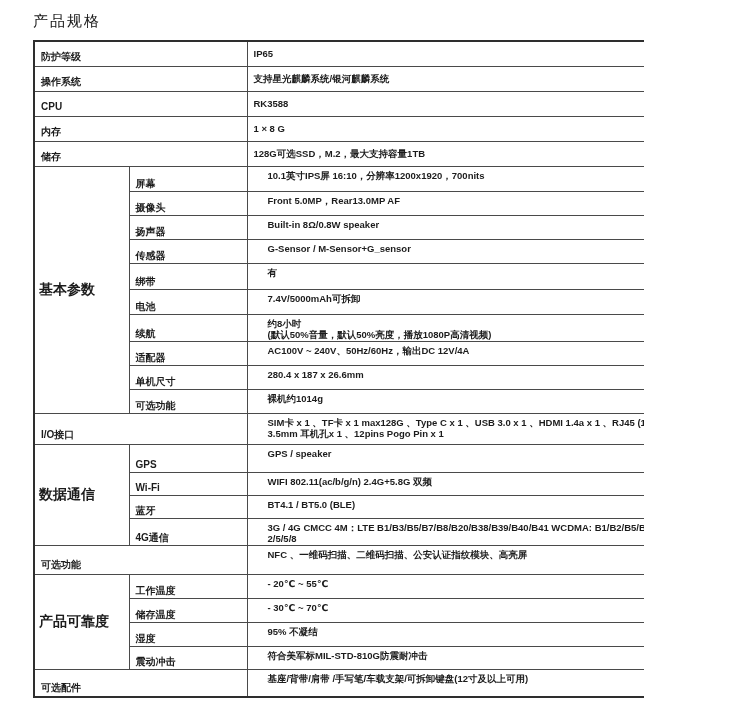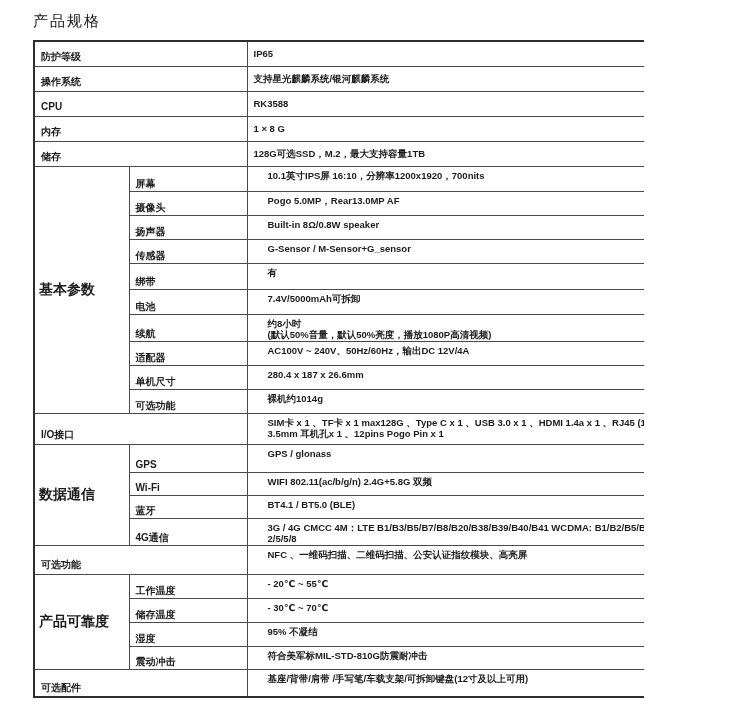--- a/index.html
+++ b/index.html
@@ -65,21 +65,21 @@
       <td class="valmid">128G可选SSD，M.2，最大支持容量1TB</td>
     </tr>
 
     <tr class="h25">
       <td class="grp" rowspan="10">基本参数</td>
       <td class="sub">屏幕</td>
       <td class="val">10.1英寸IPS屏 16:10，分辨率1200x1920，700nits</td>
     </tr>
     <tr class="h24">
       <td class="sub">摄像头</td>
-      <td class="val">Pogo 5.0MP，Rear13.0MP AF</td>
+      <td class="val">Front 5.0MP，Rear13.0MP AF</td>
     </tr>
     <tr class="h24">
       <td class="sub">扬声器</td>
       <td class="val">Built-in 8Ω/0.8W speaker</td>
     </tr>
     <tr class="h24">
       <td class="sub">传感器</td>
       <td class="val">G-Sensor / M-Sensor+G_sensor</td>
     </tr>
     <tr class="h26">
@@ -114,21 +114,21 @@
       <td class="lbl" colspan="2">I/O接口</td>
       <td class="val">
         <div class="ln">SIM卡 x 1 、TF卡 x 1 max128G 、Type C x 1 、USB 3.0 x 1 、HDMI 1.4a x 1 、RJ45 (10/100M) x 1 、RS-232 x 1</div>
         <div class="ln">3.5mm 耳机孔x 1 、12pins Pogo Pin x 1</div>
       </td>
     </tr>
 
     <tr class="h28">
       <td class="grp" rowspan="4">数据通信</td>
       <td class="sub">GPS</td>
-      <td class="val">GPS / glonass</td>
+      <td class="val">GPS / speaker</td>
     </tr>
     <tr class="h23">
       <td class="sub">Wi-Fi</td>
       <td class="val">WIFI 802.11(ac/b/g/n)  2.4G+5.8G 双频</td>
     </tr>
     <tr class="h23">
       <td class="sub">蓝牙</td>
       <td class="val">BT4.1 /  BT5.0 (BLE)</td>
     </tr>
     <tr class="h24">

